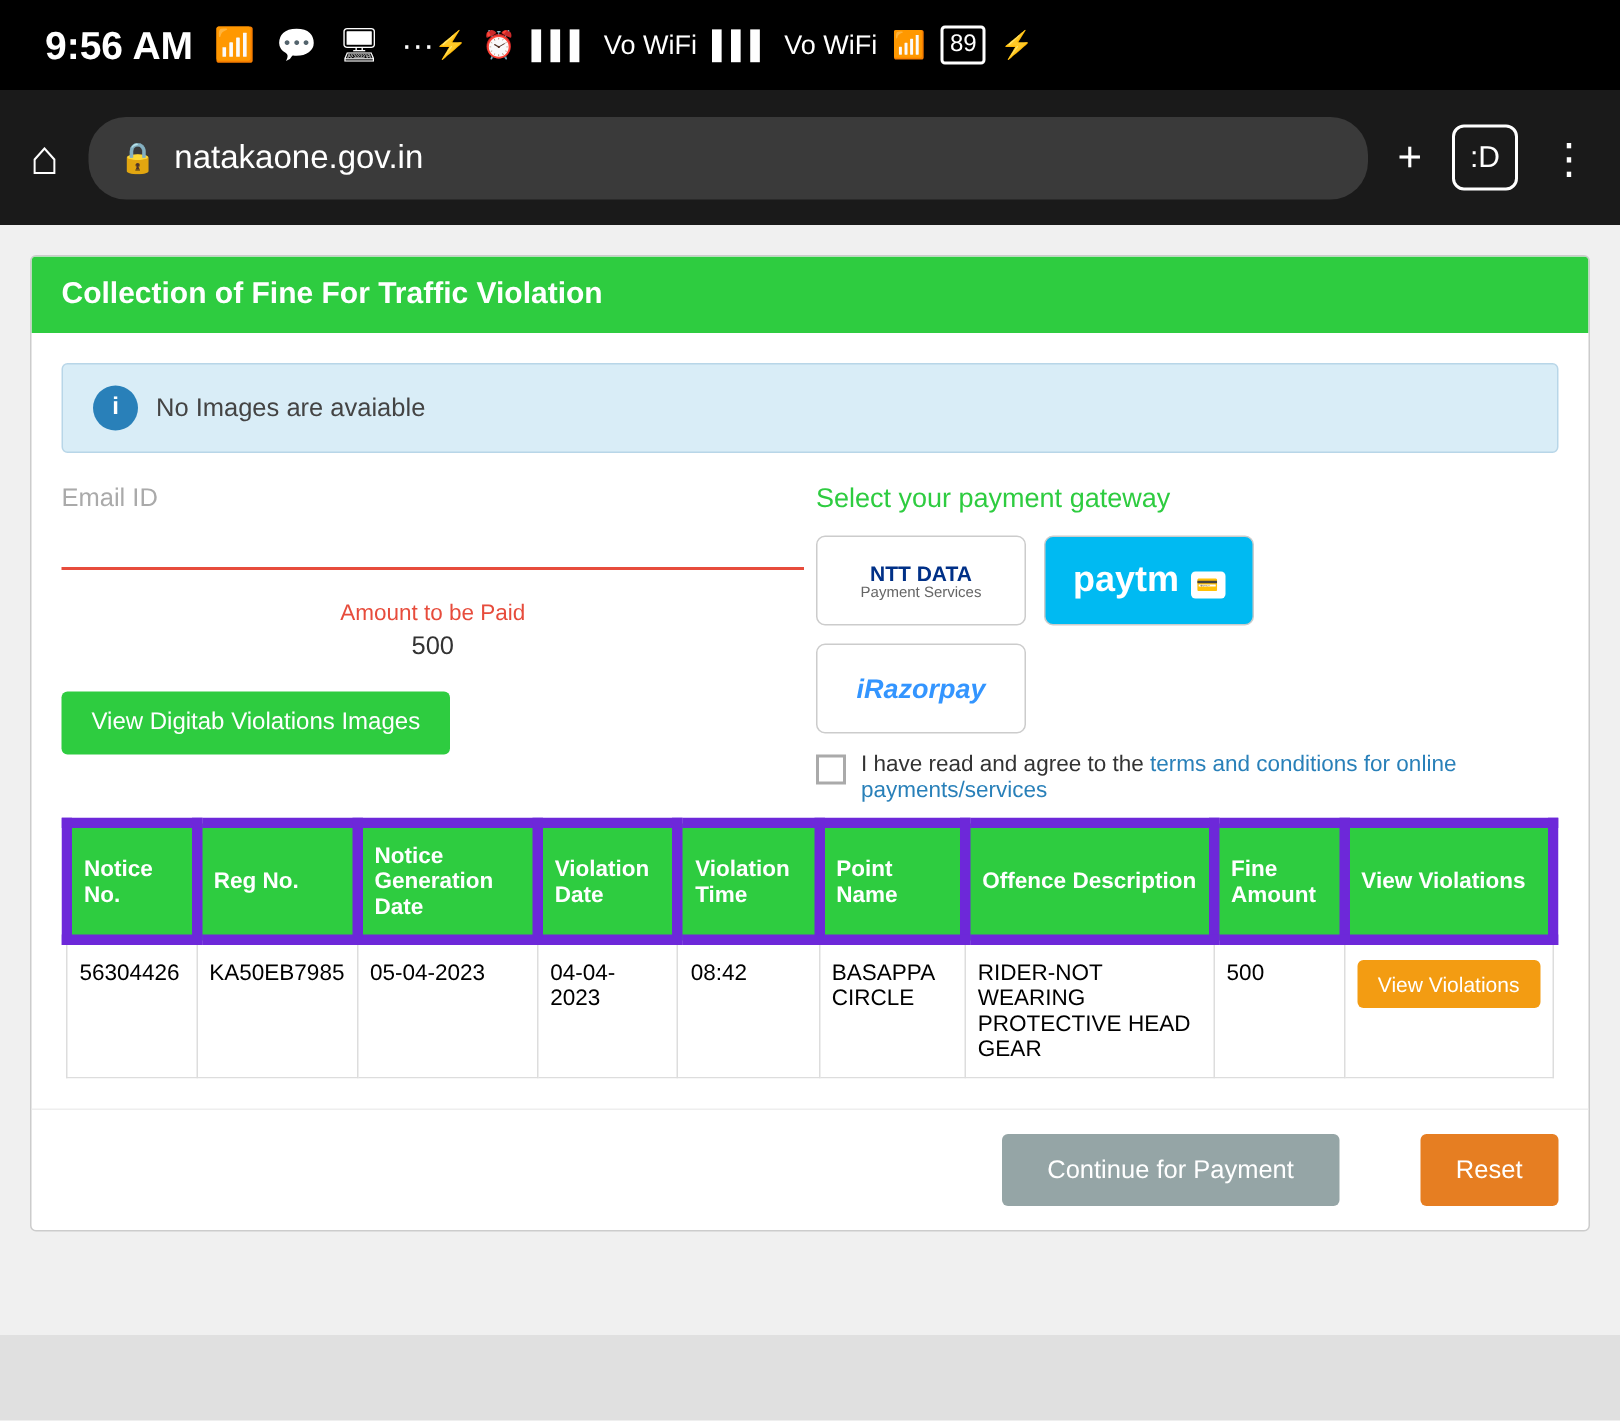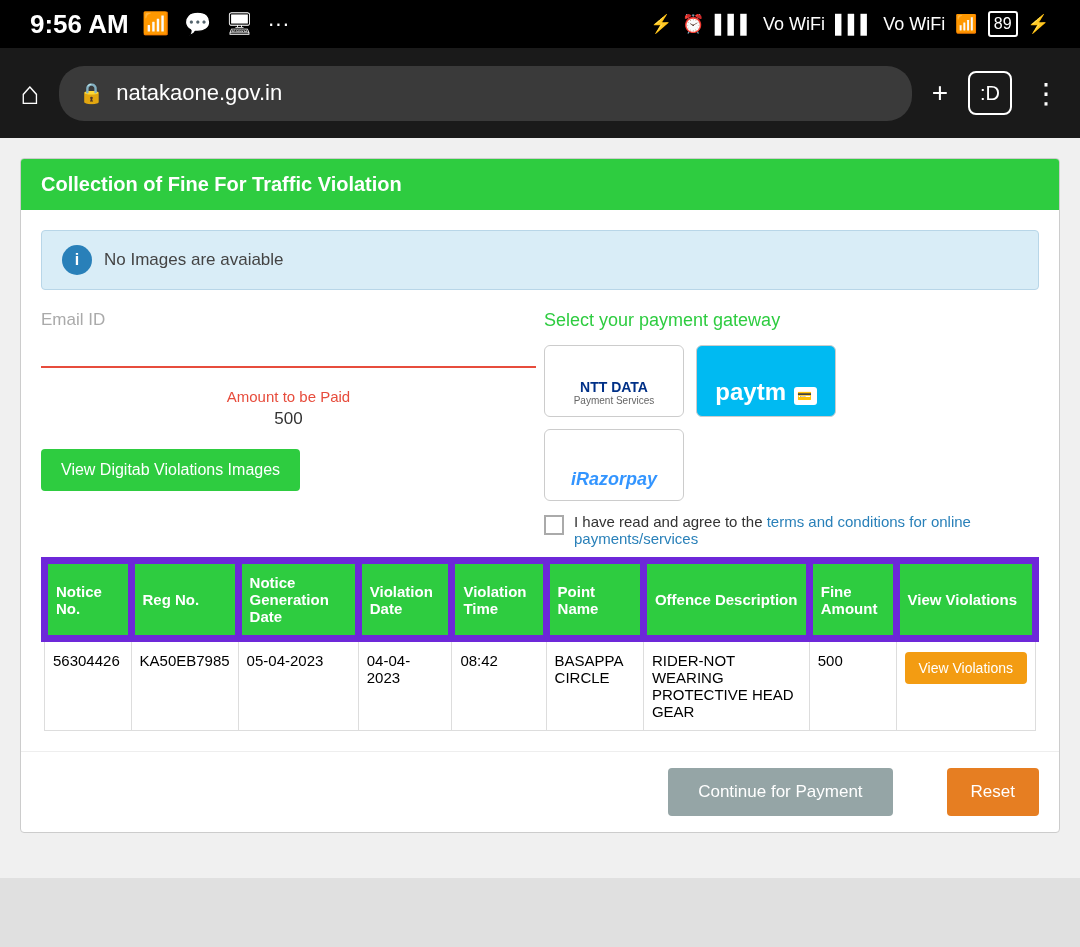--- a/index.html
+++ b/index.html
@@ -8,24 +8,24 @@
       font-family: Arial, sans-serif;
       background: #e0e0e0;
       width: 1080px;
       min-height: 947px;
     }
 
     
     .status-bar {
       background: #000;
       color: #fff;
-      height: 48px;
-      display: flex;
-      align-items: center;
-      justify-content: space-between;
+      height: 60px;
+      display: flex;
+      align-items: center;
+      justify-content: flex-start;
       padding: 0 30px;
       font-size: 22px;
     }
     .status-left { display: flex; align-items: center; gap: 14px; }
     .status-right { display: flex; align-items: center; gap: 10px; font-size: 18px; }
     .status-time { font-weight: bold; font-size: 26px; }
     .battery-icon {
       border: 2px solid #fff;
       border-radius: 3px;
       padding: 2px 4px;
@@ -157,24 +157,24 @@
       margin-bottom: 12px;
     }
 
     .gateway-btn {
       border: 1px solid #ccc;
       border-radius: 6px;
       padding: 10px 16px;
       background: #fff;
       cursor: pointer;
       display: flex;
-      align-items: flex-end;
+      align-items: center;
       justify-content: center;
       min-width: 140px;
-      height: 72px;
+      height: 60px;
     }
     .ntt-btn { background: #fff; }
     .ntt-text { color: #003087; font-size: 14px; font-weight: bold; }
     .ntt-sub { font-size: 10px; color: #666; }
     .paytm-btn { background: #00BAF2; }
     .razorpay-btn { background: #fff; }
     .razorpay-text { color: #3395FF; font-style: italic; font-size: 18px; font-weight: bold; }
 
     .terms-row {
       display: flex;

